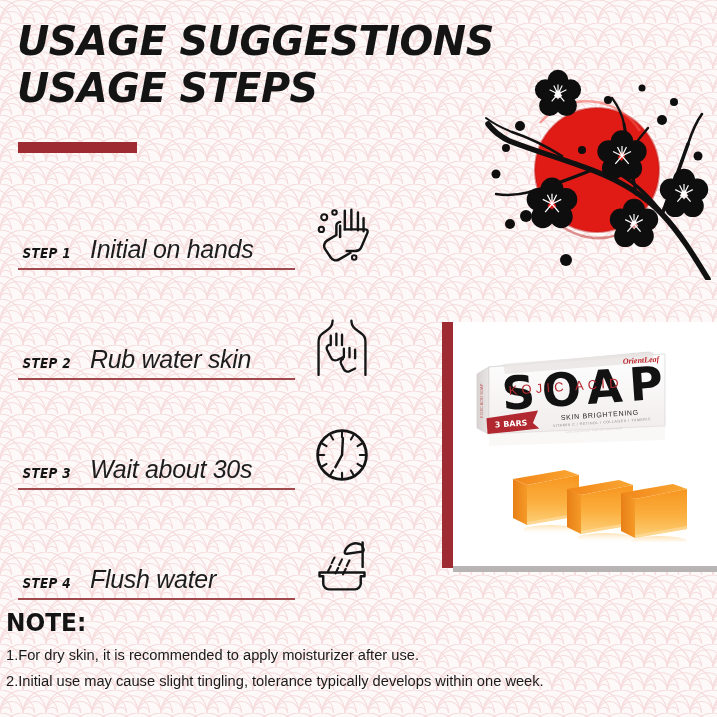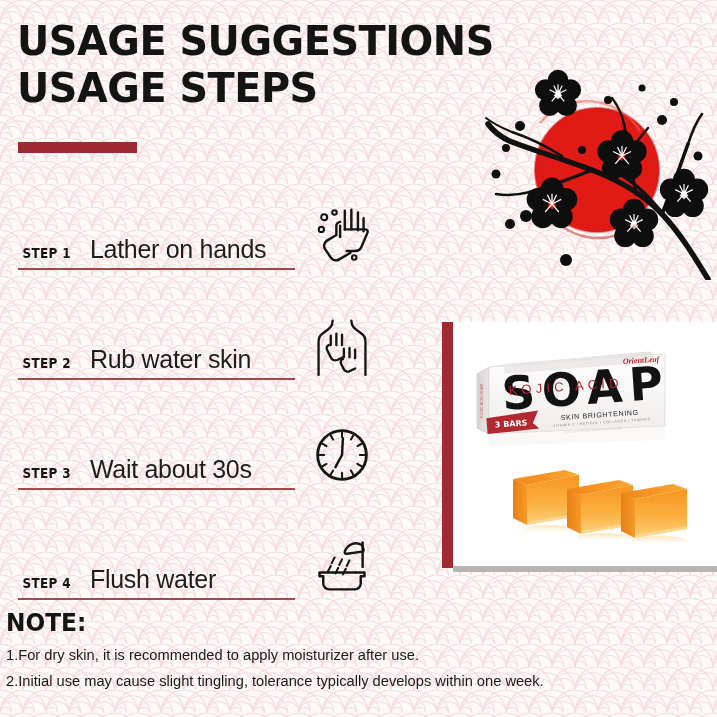--- a/index.html
+++ b/index.html
@@ -8,37 +8,37 @@
     font-family:"Liberation Sans",sans-serif;
     background:#fdf8f8;
     position:relative;
   }
   #stage{position:absolute;inset:0;width:717px;height:717px;overflow:hidden;background:#fdf9f9;}
 
   
   #bg-pattern{position:absolute;inset:0;z-index:0;opacity:1;}
 
   
-  .title-block{position:absolute;left:17px;top:18px;z-index:4;}
+  .title-block{position:absolute;left:17px;top:18px;z-index:4;font-style:italic;}
   .title-line{
     font-family:"DejaVu Sans",sans-serif;
     font-weight:bold;
     font-size:41px;
     line-height:47px;
     letter-spacing:-0.5px;
     color:#141414;
     white-space:nowrap;
     transform:scaleX(0.97);
     transform-origin:left center;
   }
   .accent-bar{position:absolute;left:18px;top:142px;width:119px;height:11px;background:#9e2b32;z-index:4;}
 
   
   .steps{position:absolute;left:0;top:180px;width:400px;z-index:4;}
-  .step-row{position:relative;height:110px;}
+  .step-row{position:relative;height:110px;font-style:italic;}
   .step-inner{position:absolute;left:18px;bottom:26px;display:flex;align-items:baseline;}
   .step-label{
     font-family:"DejaVu Sans",sans-serif;
     font-weight:bold;
     font-size:14px;
     letter-spacing:0.4px;
     color:#141414;
     transform:scaleX(0.86);
     transform-origin:left baseline;
     white-space:nowrap;
@@ -239,21 +239,21 @@
           <circle cx="176" cy="60" r="3.5"></circle>
       </g>
     </svg>
   </div>
 
   <div class="steps">
 
     <div class="step-row">
       <div class="step-inner">
         <span class="step-label">STEP 1</span>
-        <span class="step-text">Lather on hands</span>
+        <span class="step-text">Initial on hands</span>
       </div>
       <div class="step-rule"></div>
       <div class="step-icon">
         <svg viewBox="0 0 64 64" fill="none" stroke="#151515" stroke-width="2.6" stroke-linecap="round" stroke-linejoin="round">
           <path d="M35 6 v20 M42 5 v21 M49 8 v19 M55 14 v14"></path>
           <path d="M35 26 h22 c2 0 3 2 2 4 l-6 14 c-1 3 -4 5 -7 5 h-9"></path>
           <path d="M30 18 c-2 0 -4 2 -4 4 v10 l-10 6 c-3 2 -4 6 -2 9 l6 9 c2 3 6 4 9 2 l12 -7"></path>
           <path d="M30 22 v12"></path>
           <circle cx="13" cy="13" r="3.2" stroke-width="2.2"></circle>
           <circle cx="24" cy="8" r="2.4" stroke-width="2.2"></circle>

